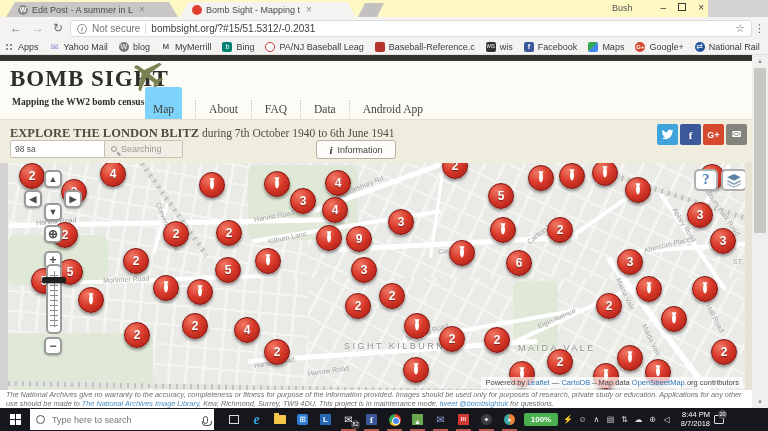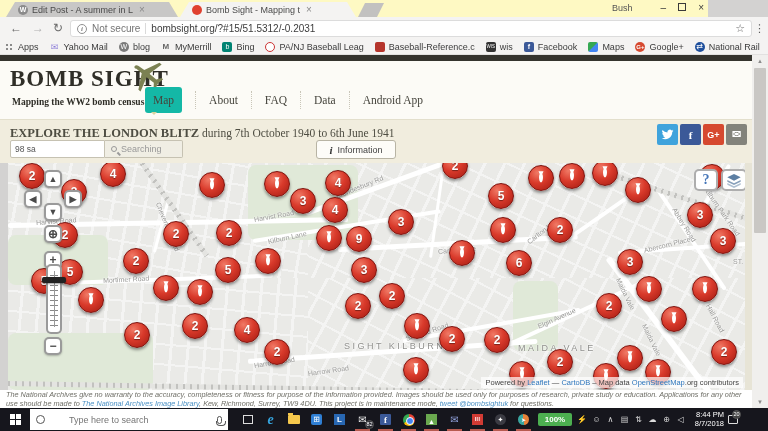--- a/index.html
+++ b/index.html
@@ -61,21 +61,21 @@
 
   
   .site-header{position:absolute;left:0;top:61px;width:753px;height:58px;background:#fcfbf6;}
   .logo-title{position:absolute;left:10px;top:5px;font:bold 23px "Liberation Serif",serif;
     letter-spacing:1px;color:#2f2e27;}
   .logo-tag{position:absolute;left:12px;top:36px;font:bold 9.5px "Liberation Serif",serif;color:#2f2e27;}
   .plane{position:absolute;left:116px;top:-4px;width:66px;height:40px;transform:rotate(-52deg);}
   .site-nav{position:absolute;left:145px;top:26px;display:flex;align-items:center;}
   .nav-item{font:11.5px "Liberation Serif",serif;color:#45443c;padding:3px 13px;white-space:nowrap;position:relative;}
   .nav-item + .nav-item{border-left:1px dotted #c9c6b8;}
-  .nav-item.active{background:#14b8a6;border-radius:3px;margin-right:13px;padding:7px 8px;}
+  .nav-item.active{background:#7dd3fc;border-radius:3px;margin-right:13px;padding:16px 8px;}
   .nav-item.active::after{content:"";position:absolute;left:6px;bottom:-5px;border:3px solid transparent;border-top-color:#d6d49f;}
 
   
   .banner{position:absolute;left:0;top:119px;width:753px;height:44px;background:#f1edde;border-top:1px solid #e3dfcc;}
   .banner-title{position:absolute;left:10px;top:3px;font-family:"Liberation Serif",serif;color:#4e4d42;}
   .banner-title b{font-size:12.5px;}
   .banner-title span{font-size:11.5px;}
   .search-input{position:absolute;left:10px;top:20px;width:95px;height:18px;border:1px solid #c6c2b2;
     background:#fff;font-size:8.5px;color:#555;padding:0 4px;border-radius:2px 0 0 2px;outline:none;}
   .search-btn{position:absolute;left:105px;top:20px;width:78px;height:18px;background:#f0eee4;
@@ -145,21 +145,21 @@
   .scroll-arrow{position:absolute;left:0;width:16px;height:12px;display:flex;align-items:center;
     justify-content:center;font-size:6px;color:#8a8a8a;}
   .scroll-thumb{position:absolute;left:2px;top:13px;width:12px;height:165px;background:#c9c7c4;border-radius:1px;}
 
   
   .taskbar{position:absolute;left:0;top:408px;width:768px;height:23px;background:#16161d;
     display:flex;align-items:center;color:#fff;}
   .start{width:30px;height:23px;display:flex;align-items:center;justify-content:center;flex:0 0 auto;}
   .start-logo{width:11px;height:11px;display:grid;grid-template-columns:5px 5px;grid-template-rows:5px 5px;gap:1px;}
   .start-logo i{background:#fff;}
-  .tb-search{width:198px;height:21px;background:#fff;display:flex;align-items:center;gap:22px;
+  .tb-search{width:184px;height:21px;background:#fff;display:flex;align-items:center;gap:5px;
     padding:0 6px;flex:0 0 auto;}
   .tb-search input{border:none;outline:none;font-size:9px;color:#333;width:130px;background:transparent;}
   .tb-circle{width:9px;height:9px;border:1.2px solid #555;border-radius:50%;flex:0 0 auto;}
   .tb-mic{width:5px;height:8px;border:1px solid #555;border-radius:3px;margin-left:auto;position:relative;flex:0 0 auto;}
   .tb-mic::after{content:"";position:absolute;left:-2px;top:4px;width:8px;height:4px;
     border:1px solid #555;border-top:none;border-radius:0 0 4px 4px;}
   .apps{display:flex;align-items:center;height:23px;margin-left:8px;}
   .app{width:23px;height:23px;display:flex;align-items:center;justify-content:center;position:relative;flex:0 0 auto;}
   .app .glyph{font-size:11px;line-height:1;}
   .app.run::after{content:"";position:absolute;left:4px;right:4px;bottom:0;height:2px;background:#b85b50;}

